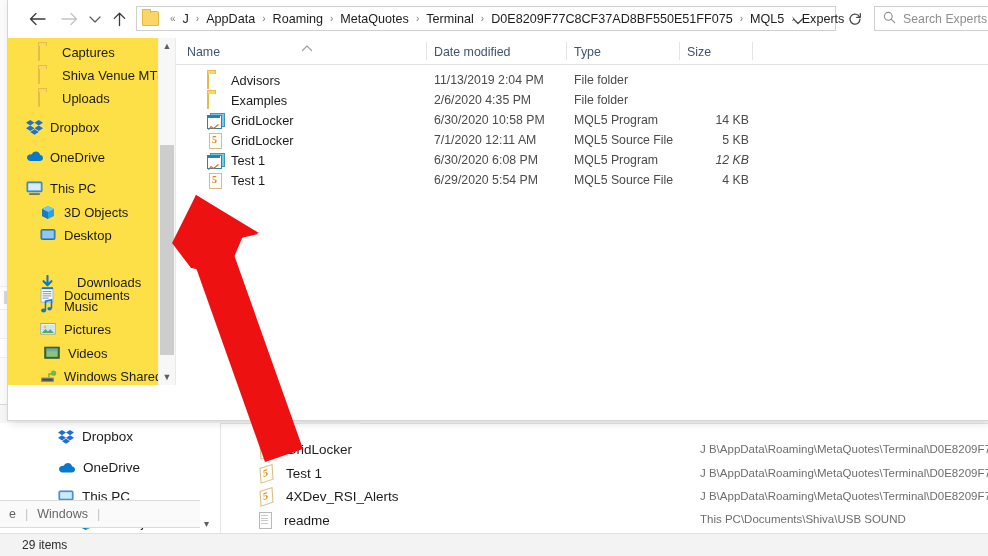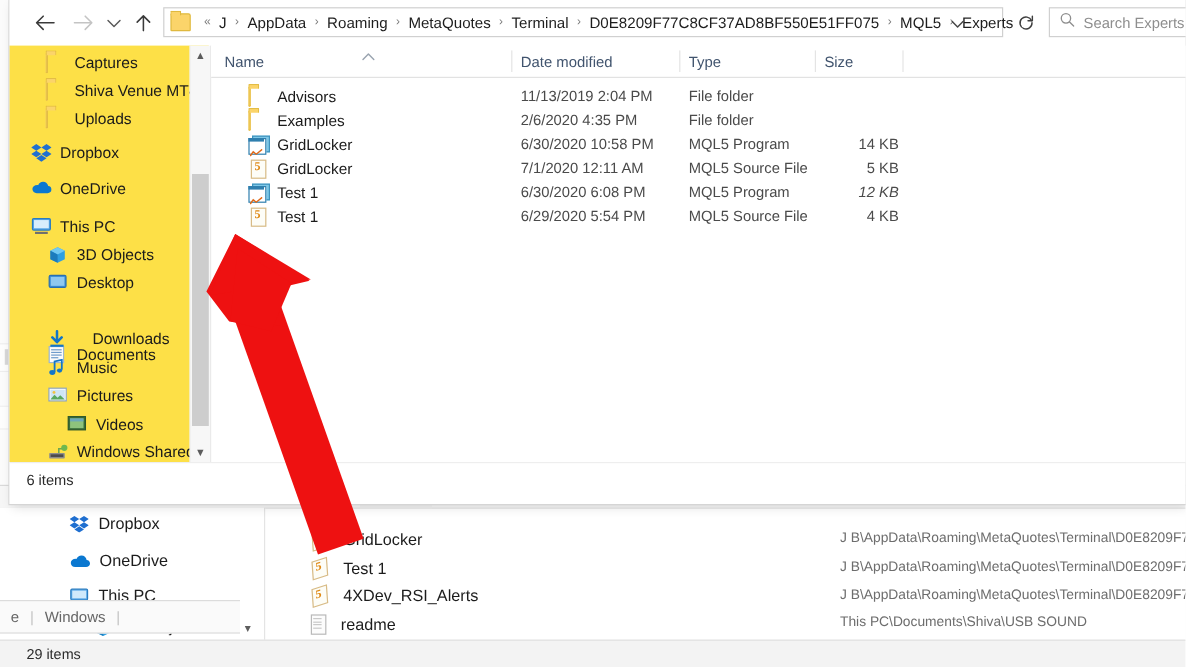--- a/index.html
+++ b/index.html
@@ -515,21 +515,21 @@
         <span class="nav-ico">
           <svg width="16" height="14" viewBox="0 0 16 14">
             <rect x="0.8" y="1.5" width="14.4" height="10.6" fill="#ffffff" stroke="#8fa6bd"></rect>
             <rect x="2" y="2.7" width="12" height="8.2" fill="#cfe5f5"></rect>
             <path d="M2 10.9l3.4-4 2.6 2.6 2.2-2.2 3.8 3.6z" fill="#5aa860"></path>
             <circle cx="5" cy="5" r="1.2" fill="#f2c242"></circle>
           </svg>
         </span>
         <span>Pictures</span>
       </div>
-      <div class="nav-row" style="top:305px; left:48px;">
+      <div class="nav-row" style="top:305px; left:36px;">
         <span class="nav-ico">
           <svg width="16" height="14" viewBox="0 0 16 14">
             <rect x="0.8" y="1.2" width="14.4" height="11" fill="#3a6f3a" stroke="#2b552b"></rect>
             <rect x="2.4" y="2.6" width="11.2" height="8.2" fill="#8ec37c"></rect>
             <rect x="2.4" y="2.6" width="11.2" height="2.6" fill="#5f9ed1" opacity=".7"></rect>
           </svg>
         </span>
         <span>Videos</span>
       </div>
       <div class="nav-row" style="top:328px; left:32px;">
@@ -648,23 +648,20 @@
               <span class="five">5</span>
           </span>
           <span>Test 1</span>
         </div>
         <div class="fr-cell" style="left:258px; width:130px;">6/29/2020 5:54 PM</div>
         <div class="fr-cell" style="left:398px; width:100px;">MQL5 Source File</div>
         <div class="fr-cell right" style="left:511px; width:62px;">4 KB</div>
       </div>
     </div>
 
-    <div class="fg-status">
-      <div class="txt">6 items</div>
-    </div>
   </div>
 
   <svg class="arrow-overlay" width="988" height="556" viewBox="0 0 988 556">
     <g id="arrow-shape">
 
       <polygon points="265,462 303,449 232,249 194,262" fill="#ee1111"></polygon>
 
       <polygon points="196,195 258,234 228,241 239,272 191,268 172,243" fill="#ee1111"></polygon>
       <polygon points="196,195 259,233 175,246" fill="#ee1111"></polygon>
       <polygon points="198,207 243,236 226,276 192,268" fill="#ee1111"></polygon>

